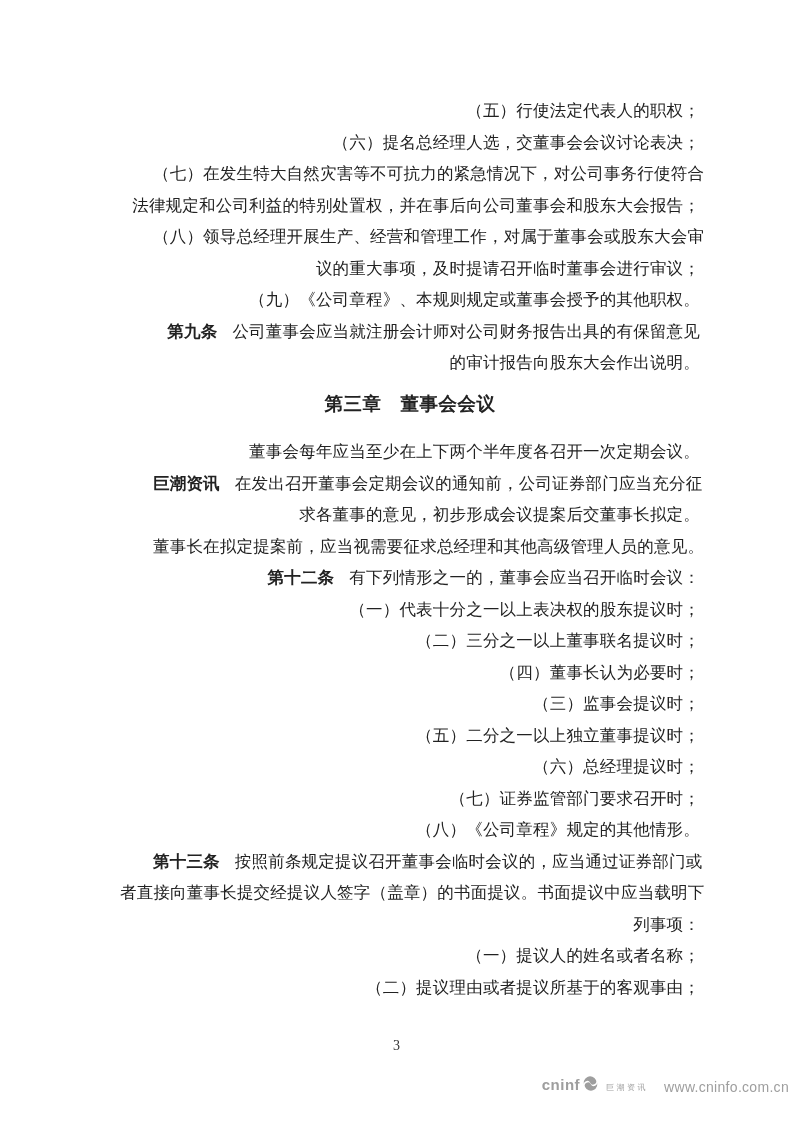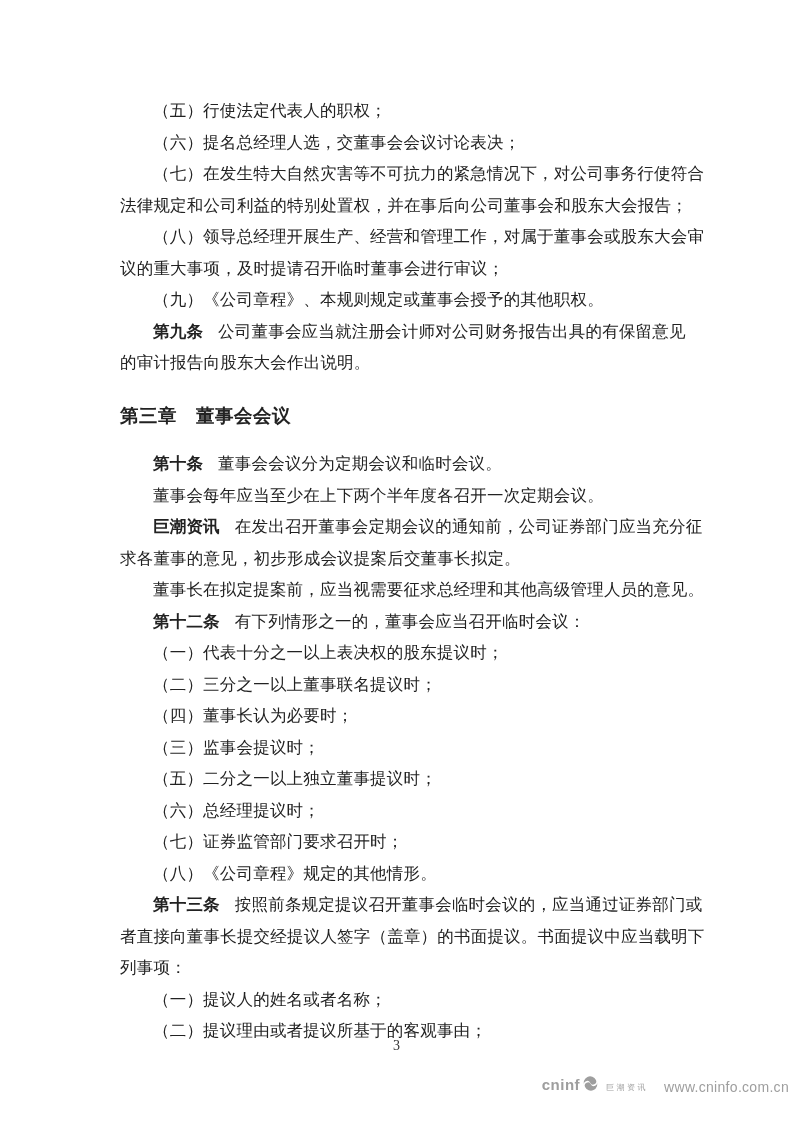--- a/index.html
+++ b/index.html
@@ -22,27 +22,29 @@
     left: 120px;
     top: 95px;
     width: 580px;
   }
   .para {
     margin: 0;
     font-size: 16.5px;
     line-height: 31.5px;
     white-space: nowrap;
     letter-spacing: 0.2px;
+    text-align: right;
   }
   .para.indent { text-indent: 33px; }
   .para.flush  { text-indent: 0; }
   .para.heading {
+    text-align: center;
     font-weight: bold;
     font-size: 18.5px;
-    margin: 22px 0 16px 0;
+    margin: 10px 0 16px 0;
     white-space: normal;
     text-indent: 0;
     letter-spacing: 0.5px;
   }
   .term {
     font-weight: bold;
     margin-right: 15px;
   }
   .page-number {
     position: absolute;
@@ -107,21 +109,20 @@
   <p class="para indent"><span>（五）行使法定代表人的职权；</span></p>
       <p class="para indent"><span>（六）提名总经理人选，交董事会会议讨论表决；</span></p>
       <p class="para indent"><span>（七）在发生特大自然灾害等不可抗力的紧急情况下，对公司事务行使符合</span></p>
       <p class="para flush"><span>法律规定和公司利益的特别处置权，并在事后向公司董事会和股东大会报告；</span></p>
       <p class="para indent"><span>（八）领导总经理开展生产、经营和管理工作，对属于董事会或股东大会审</span></p>
       <p class="para flush"><span>议的重大事项，及时提请召开临时董事会进行审议；</span></p>
       <p class="para indent"><span>（九）《公司章程》、本规则规定或董事会授予的其他职权。</span></p>
       <p class="para indent"><b class="term">第九条</b><span>公司董事会应当就注册会计师对公司财务报告出具的有保留意见</span></p>
       <p class="para flush"><span>的审计报告向股东大会作出说明。</span></p>
       <p class="para heading"><span>第三章　董事会会议</span></p>
-      <p class="para indent"><b class="term">第十条</b><span>董事会会议分为定期会议和临时会议。</span></p>
       <p class="para indent"><span>董事会每年应当至少在上下两个半年度各召开一次定期会议。</span></p>
       <p class="para indent"><b class="term">巨潮资讯</b><span>在发出召开董事会定期会议的通知前，公司证券部门应当充分征</span></p>
       <p class="para flush"><span>求各董事的意见，初步形成会议提案后交董事长拟定。</span></p>
       <p class="para indent"><span>董事长在拟定提案前，应当视需要征求总经理和其他高级管理人员的意见。</span></p>
       <p class="para indent"><b class="term">第十二条</b><span>有下列情形之一的，董事会应当召开临时会议：</span></p>
       <p class="para indent"><span>（一）代表十分之一以上表决权的股东提议时；</span></p>
       <p class="para indent"><span>（二）三分之一以上董事联名提议时；</span></p>
       <p class="para indent"><span>（四）董事长认为必要时；</span></p>
       <p class="para indent"><span>（三）监事会提议时；</span></p>
       <p class="para indent"><span>（五）二分之一以上独立董事提议时；</span></p>

